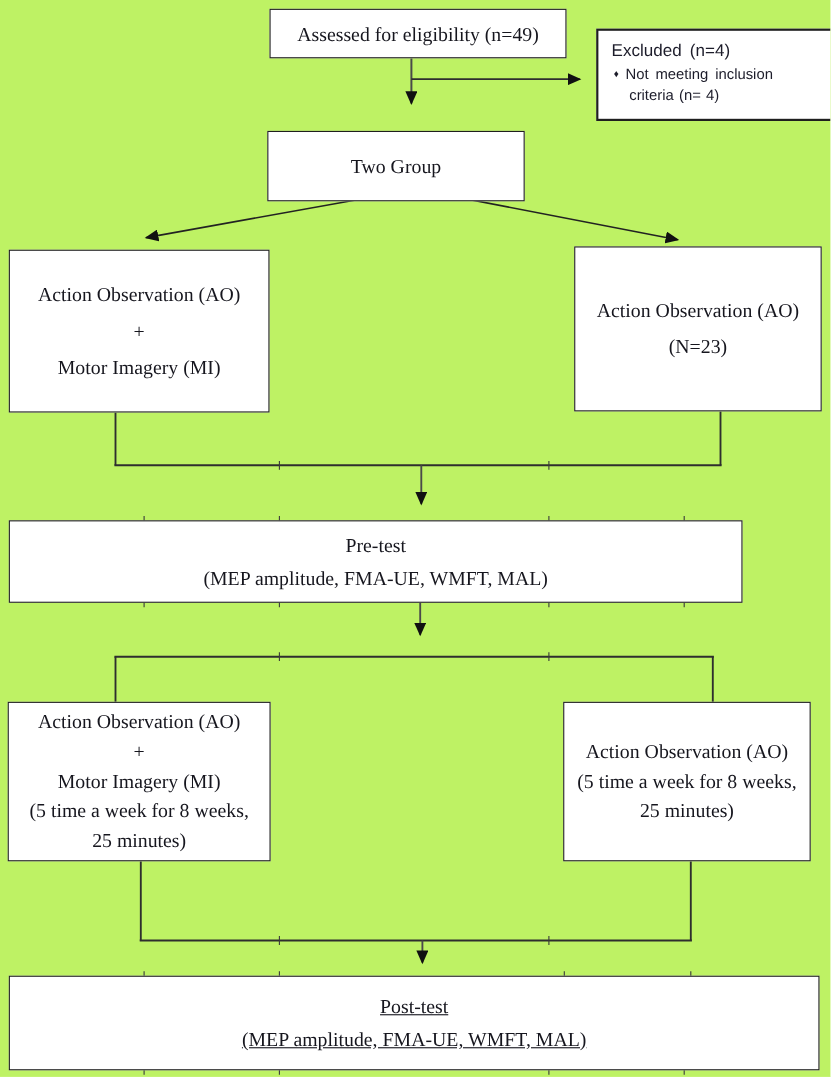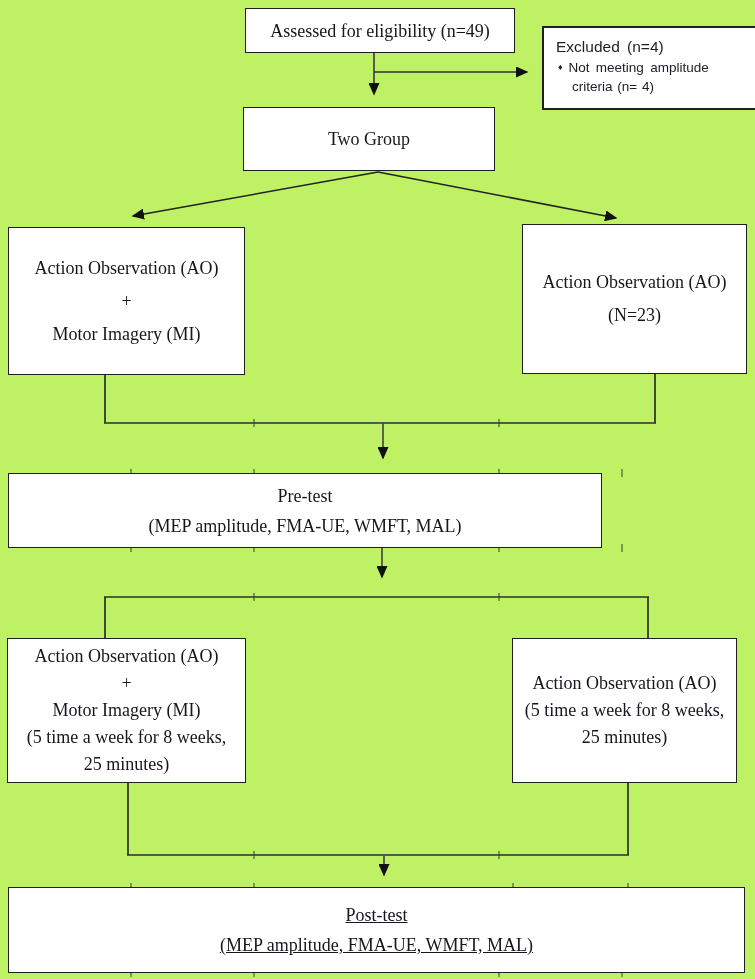--- a/index.html
+++ b/index.html
@@ -28,24 +28,24 @@
     flex-direction: column;
     justify-content: center;
     align-items: center;
     text-align: center;
     font-size: 18px;
     line-height: 26px;
   }
   .box .line { width: 100%; }
 
   .box-assessed      { left: 245px; top: 8px;   width: 270px; height: 45px; }
-  .box-randomization { left: 243px; top: 107px; width: 252px; height: 64px; }
+  .box-randomization { left: 243px; top: 119px; width: 234px; height: 64px; }
   .box-group-a       { left: 8px;   top: 227px; width: 237px; height: 148px; line-height: 33px; }
   .box-group-b       { left: 522px; top: 224px; width: 225px; height: 150px; line-height: 33px; }
-  .box-pretest       { left: 8px;   top: 473px; width: 594px; height: 75px;  line-height: 30px; }
+  .box-pretest       { left: 8px;   top: 473px; width: 667px; height: 75px;  line-height: 30px; }
   .box-inter-a       { left: 7px;   top: 638px; width: 239px; height: 145px; line-height: 27px; }
   .box-inter-b       { left: 512px; top: 638px; width: 225px; height: 145px; line-height: 27px; }
   .box-posttest      { left: 8px;   top: 887px; width: 737px; height: 86px;  line-height: 30px; text-decoration: underline; }
 
   .box-excluded {
     left: 542px; top: 26px; width: 239px; height: 84px;
     border-width: 2px;
     font-family: "Liberation Sans", "DejaVu Sans", sans-serif;
     font-size: 13.5px;
     line-height: 19px;
@@ -133,21 +133,21 @@
   </svg>
 
   <div class="box box-assessed">
     <div class="line">Assessed for eligibility (n=49)</div>
   </div>
 
   <div class="box box-excluded">
     <div class="ex-title">Excluded (n=4)</div>
     <div class="ex-row">
       <span class="ex-bullet">♦</span>
-      <span>Not meeting amplitude</span>
+      <span>Not meeting inclusion</span>
     </div>
     <div class="ex-cont">criteria (n= 4)</div>
   </div>
 
   <div class="box box-randomization">
     <div class="line">Two Group</div>
   </div>
 
   <div class="box box-group-a">
     <div class="line">Action Observation (AO)</div>

